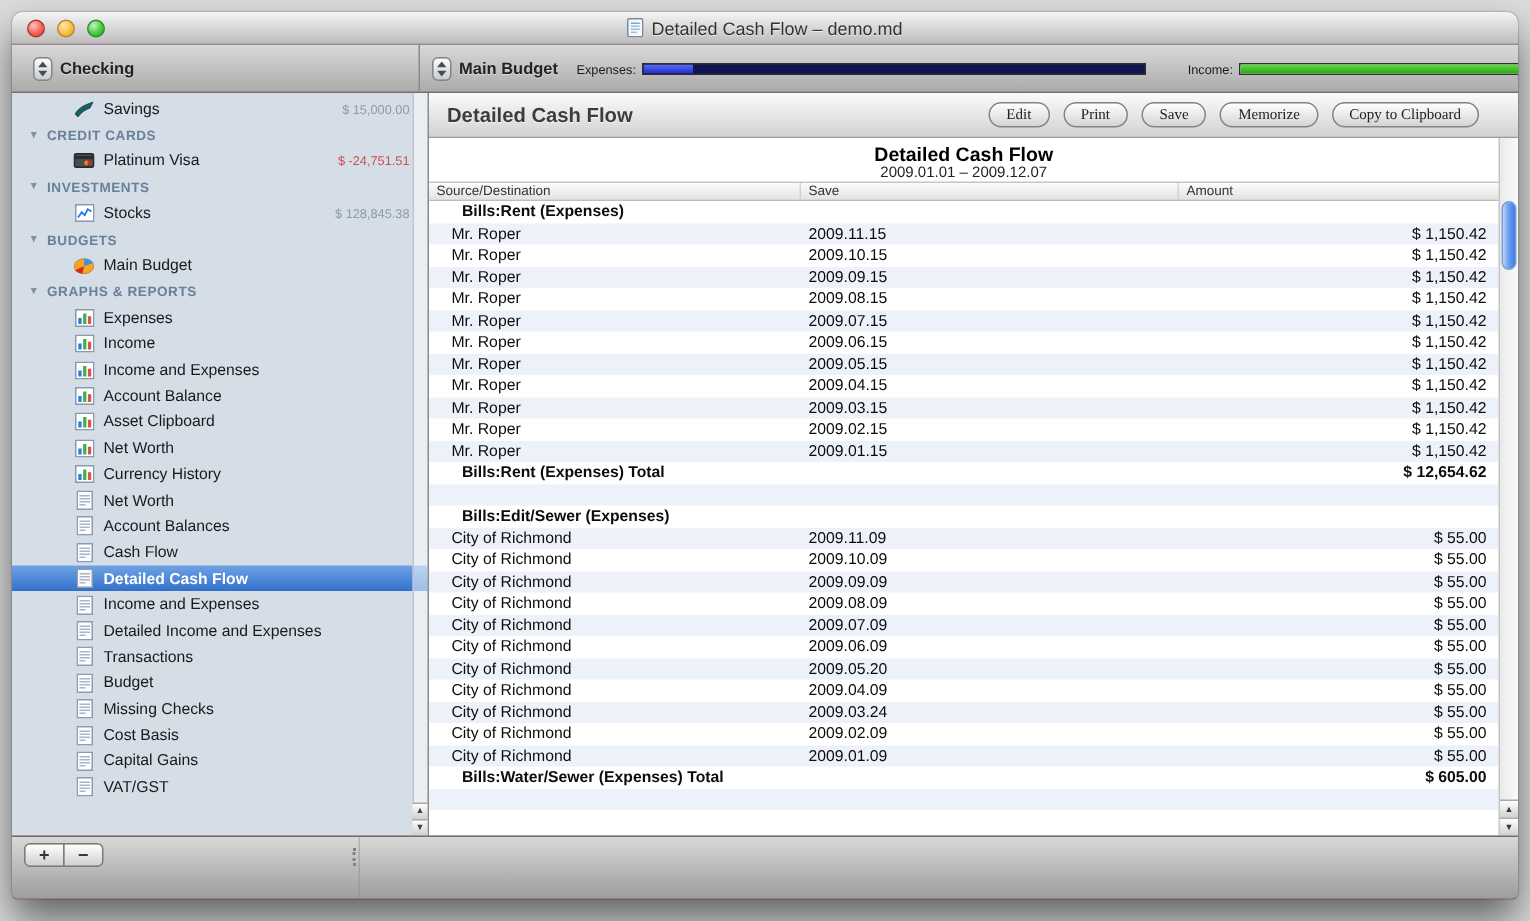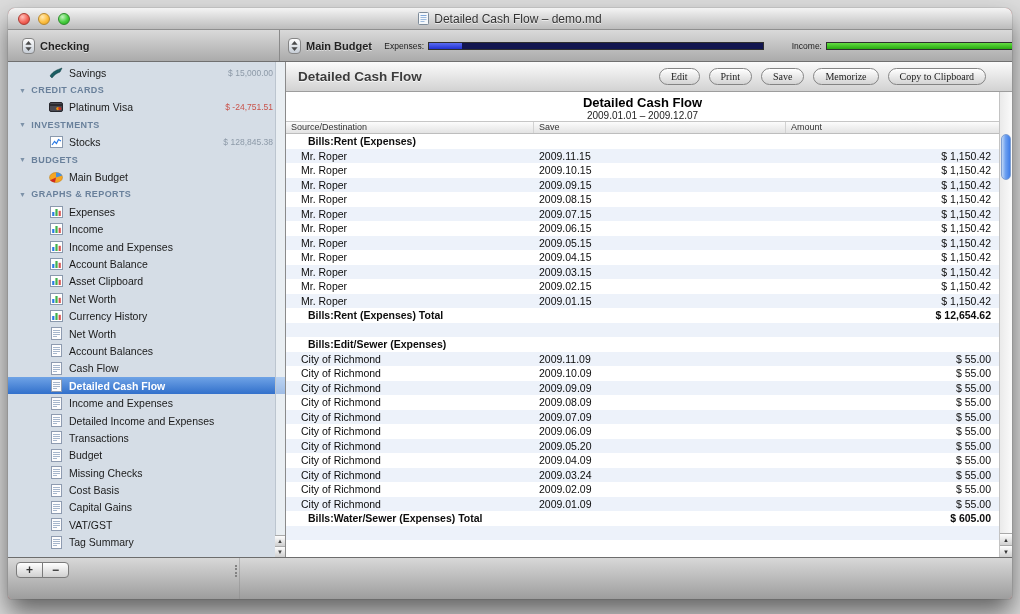--- a/index.html
+++ b/index.html
@@ -443,32 +443,20 @@
               <svg width="11" height="13" viewBox="0 0 11 13">
                 <rect x="0.5" y="0.5" width="10" height="12" fill="#fdfdfe" stroke="#8e9bb0"></rect>
                 <line x1="2" y1="3.5" x2="9" y2="3.5" stroke="#a6b6cc"></line>
                 <line x1="2" y1="5.5" x2="9" y2="5.5" stroke="#a6b6cc"></line>
                 <line x1="2" y1="7.5" x2="9" y2="7.5" stroke="#a6b6cc"></line>
                 <line x1="2" y1="9.5" x2="6" y2="9.5" stroke="#a6b6cc"></line>
               </svg>
             </span>
             <span class="sb-label">VAT/GST</span>
           </div>
-          <div class="sb-item">
-            <span class="icn">
-              <svg width="11" height="13" viewBox="0 0 11 13">
-                <rect x="0.5" y="0.5" width="10" height="12" fill="#fdfdfe" stroke="#8e9bb0"></rect>
-                <line x1="2" y1="3.5" x2="9" y2="3.5" stroke="#a6b6cc"></line>
-                <line x1="2" y1="5.5" x2="9" y2="5.5" stroke="#a6b6cc"></line>
-                <line x1="2" y1="7.5" x2="9" y2="7.5" stroke="#a6b6cc"></line>
-                <line x1="2" y1="9.5" x2="6" y2="9.5" stroke="#a6b6cc"></line>
-              </svg>
-            </span>
-            <span class="sb-label">Tag Summary</span>
-          </div>
         </div>
       <div class="sb-scroll">
         <span class="sarw up">▲</span>
         <span class="sarw down">▼</span>
       </div>
     </div>
 
     <div class="content">
       <div class="content-header">
         <span class="ch-title">Detailed Cash Flow</span>

